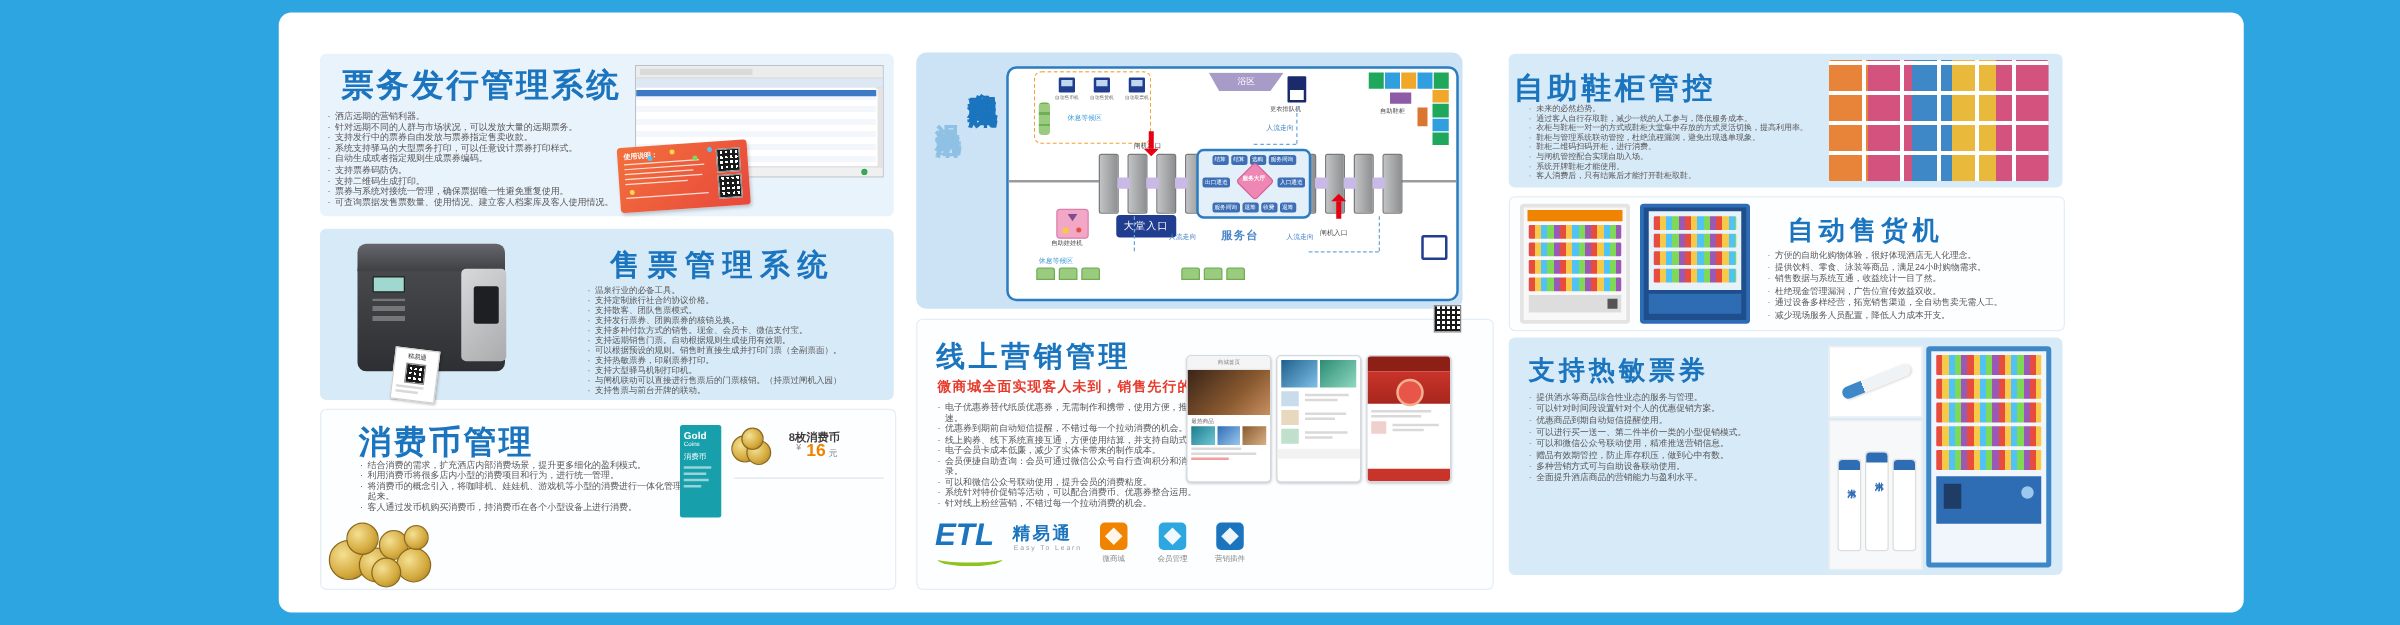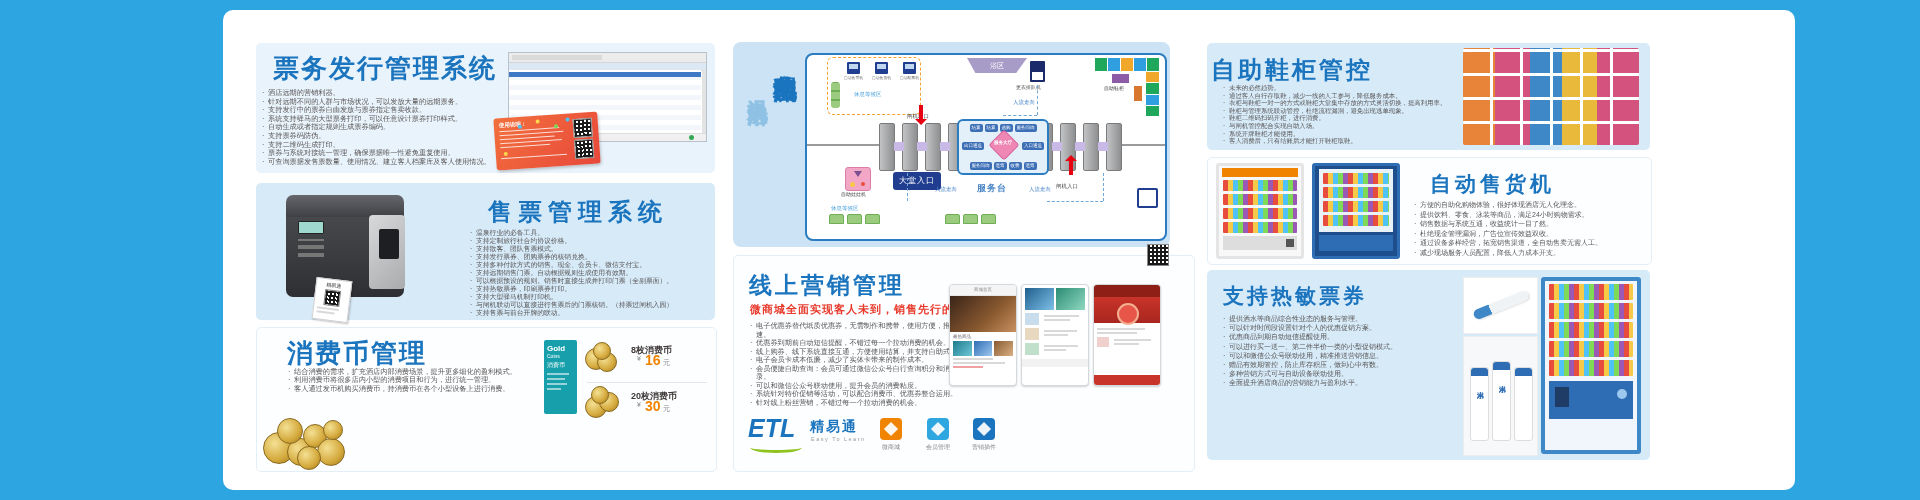--- a/index.html
+++ b/index.html
@@ -133,20 +133,21 @@
         <div class="abs qr" style="right:6px;top:27px;width:17px;height:17px;"></div>
       </div>
     </div>
 
     <div class="card c-white" style="left:33px;top:317px;width:459px;height:143px;">
       <div class="abs title" style="left:30px;top:8px;font-size:26px;letter-spacing:2px;">消费币管理</div>
       <ul class="abs bullets b3" style="left:31px;top:40px;width:262px;">
 
       <li>结合消费的需求，扩充酒店内部消费场景，提升更多细化的盈利模式。</li>
           <li>利用消费币将很多店内小型的消费项目和行为，进行统一管理。</li>
+          <li>将消费币的概念引入，将咖啡机、娃娃机、游戏机等小型的消费进行一体化管理起来。</li>
           <li>客人通过发币机购买消费币，持消费币在各个小型设备上进行消费。</li>
         </ul>
 
       <div class="abs" style="left:2px;top:66px;width:100px;height:74px;">
         <div class="coin" style="left:4px;top:38px;width:30px;height:30px;"></div>
         <div class="coin" style="left:28px;top:44px;width:26px;height:26px;"></div>
         <div class="coin" style="left:18px;top:24px;width:24px;height:24px;"></div>
         <div class="coin" style="left:44px;top:30px;width:22px;height:22px;"></div>
         <div class="coin" style="left:58px;top:44px;width:26px;height:26px;"></div>
         <div class="coin" style="left:38px;top:52px;width:22px;height:22px;"></div>
@@ -167,29 +168,20 @@
         <div class="coin" style="left:0;top:6px;width:20px;height:20px;"></div>
         <div class="coin" style="left:12px;top:10px;width:18px;height:18px;"></div>
         <div class="coin" style="left:8px;top:0;width:16px;height:16px;"></div>
         <div class="abs" style="left:46px;top:2px;font-size:9px;font-weight:bold;color:#3E3A39;">8枚消费币</div>
         <div class="abs" style="left:52px;top:13px;font-size:7px;color:#888;">¥</div>
         <div class="abs" style="left:60px;top:10px;font-size:14px;font-weight:bold;color:#F08300;">16</div>
         <div class="abs" style="left:78px;top:16px;font-size:7px;color:#888;">元</div>
       </div>
       <div class="abs" style="left:330px;top:54px;width:120px;height:1px;background:#E0E6EB;"></div>
 
-      <div class="abs" style="left:328px;top:60px;width:128px;height:34px;">
-        <div class="coin" style="left:0;top:8px;width:20px;height:20px;"></div>
-        <div class="coin" style="left:14px;top:4px;width:18px;height:18px;"></div>
-        <div class="coin" style="left:6px;top:-2px;width:16px;height:16px;"></div>
-        <div class="abs" style="left:46px;top:2px;font-size:9px;font-weight:bold;color:#3E3A39;">20枚消费币</div>
-        <div class="abs" style="left:52px;top:13px;font-size:7px;color:#888;">¥</div>
-        <div class="abs" style="left:60px;top:10px;font-size:14px;font-weight:bold;color:#F08300;">30</div>
-        <div class="abs" style="left:78px;top:16px;font-size:7px;color:#888;">元</div>
-      </div>
     </div>
 
     <div class="card" style="left:510px;top:32px;width:437px;height:205px;background:#CBE3F5;border-radius:8px;">
       <div class="abs vtext" style="left:12px;top:42px;font-size:20px;font-weight:bold;color:#EAF5FC;-webkit-text-stroke:0.8px #8FC1E4;letter-spacing:2px;">温泉洗浴</div>
       <div class="abs vtext title" style="left:36px;top:13px;font-size:24px;letter-spacing:1px;">自助化流程图</div>
 
       <div id="map" class="abs">
 
         <div class="corridor" style="left:0;width:74px;"></div>
         <div class="corridor" style="left:313px;width:45px;"></div>

